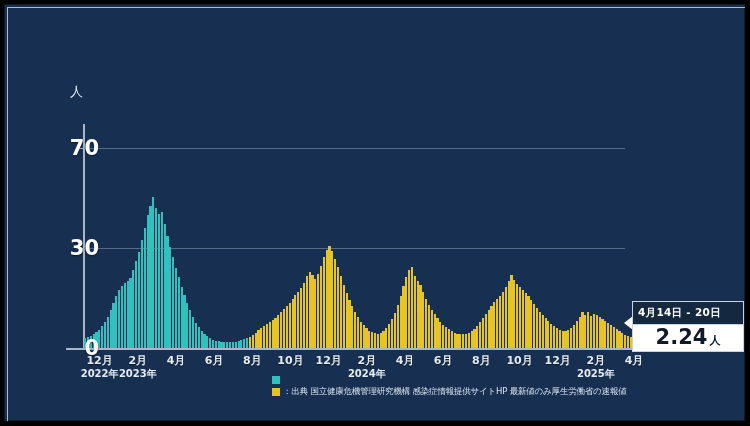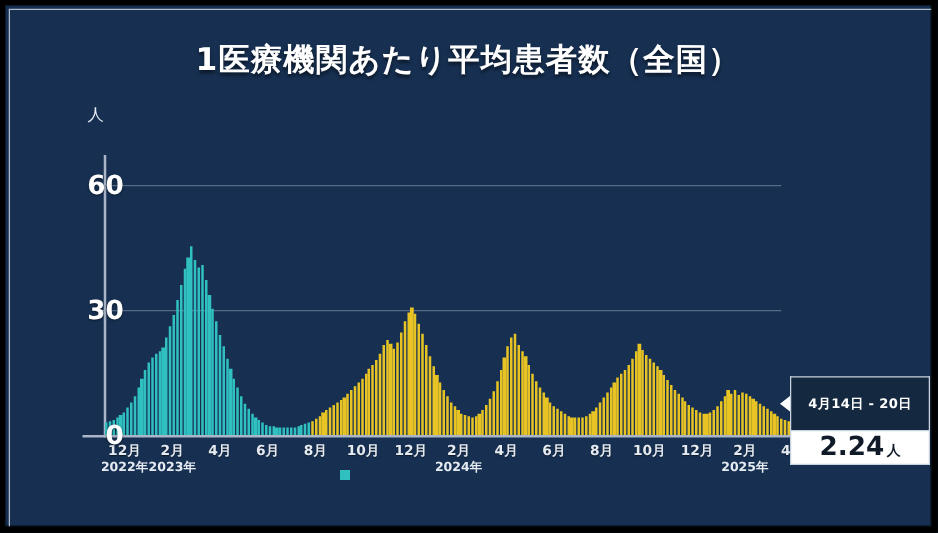--- a/index.html
+++ b/index.html
@@ -52,39 +52,38 @@
 
   
   #legend{position:absolute;left:268px;top:372px;}
   .lgrow{display:flex;align-items:center;margin-bottom:2px;}
   .swatch{width:8px;height:8px;margin-right:3px;display:inline-block;}
   .lgtext{color:#dbe3ee;font-size:8.5px;white-space:nowrap;letter-spacing:-.2px;}
 
   
   #callout{position:absolute;left:628px;top:297px;width:112px;}
   #callout .head{background:#14283f;color:#ffffff;font-size:10.5px;font-weight:bold;
-                 padding:14px 5px;border:1px solid #c9d3e0;border-bottom:none;
-                 text-align:center;letter-spacing:.3px;}
+                 padding:4px 5px;border:1px solid #c9d3e0;border-bottom:none;
+                 text-align:left;letter-spacing:.3px;}
   #callout .val{background:#ffffff;color:#111a28;padding:2px 6px 3px;
                 border:1px solid #c9d3e0;display:flex;align-items:baseline;
                 justify-content:center;}
   #callout .num{font-size:21px;font-weight:bold;line-height:1;}
   #callout .suffix{font-size:11px;font-weight:bold;margin-left:2px;}
   #pointer{position:absolute;left:620px;top:312px;width:0;height:0;
            border-top:7px solid transparent;border-bottom:7px solid transparent;
            border-right:9px solid #ffffff;}
 </style>
 </head>
 <body>
 
 <div id="frame">
   <div id="panel">
 
 
-    <div class="title">1医療機関あたり平均患者数（全国）</div>
 
     <div class="unit">人</div>
 
     <div id="yaxis"></div>
     <div id="xaxis"></div>
 
     <div id="plot">
 
       <div id="gridlayer">
           <div class="grid" style="top: 20px;"></div>
@@ -308,28 +307,32 @@
         <div class="xlab" style="left: 515.533px; top: 349px;">10月</div>
         <div class="xlab" style="left: 553.706px; top: 349px;">12月</div>
         <div class="xlab" style="left: 591.878px; top: 349px;">2月</div>
         <div class="xlab" style="left: 630.051px; top: 349px;">4月</div>
         <div class="ylab2" style="left: 95.6345px; top: 363px;">2022年</div>
         <div class="ylab2" style="left: 133.807px; top: 363px;">2023年</div>
         <div class="ylab2" style="left: 362.843px; top: 363px;">2024年</div>
         <div class="ylab2" style="left: 591.878px; top: 363px;">2025年</div>
       </div>
     <div id="yaxis-labels">
-        <div class="ylab" style="top: 144px;">60</div>
+        <div class="ylab" style="top: 144px;">70</div>
         <div class="ylab" style="top: 244px;">30</div>
         <div class="ylab" style="top: 344px;">0</div>
       </div>
 
     <div id="legend">
         <div class="lgrow">
           <span class="swatch" style="background: rgb(47, 192, 191);"></span>
+        </div>
+        <div class="lgrow">
+          <span class="swatch" style="background: rgb(232, 195, 36);"></span>
+          <span class="lgtext">：出典 国立健康危機管理研究機構 感染症情報提供サイトHP 最新値のみ厚生労働省の速報値</span>
         </div>
       </div>
 
     <div id="pointer"></div>
     <div id="callout">
       <div class="head">4月14日 - 20日</div>
       <div class="val">
         <span class="num">2.24</span>
         <span class="suffix">人</span>
       </div>

